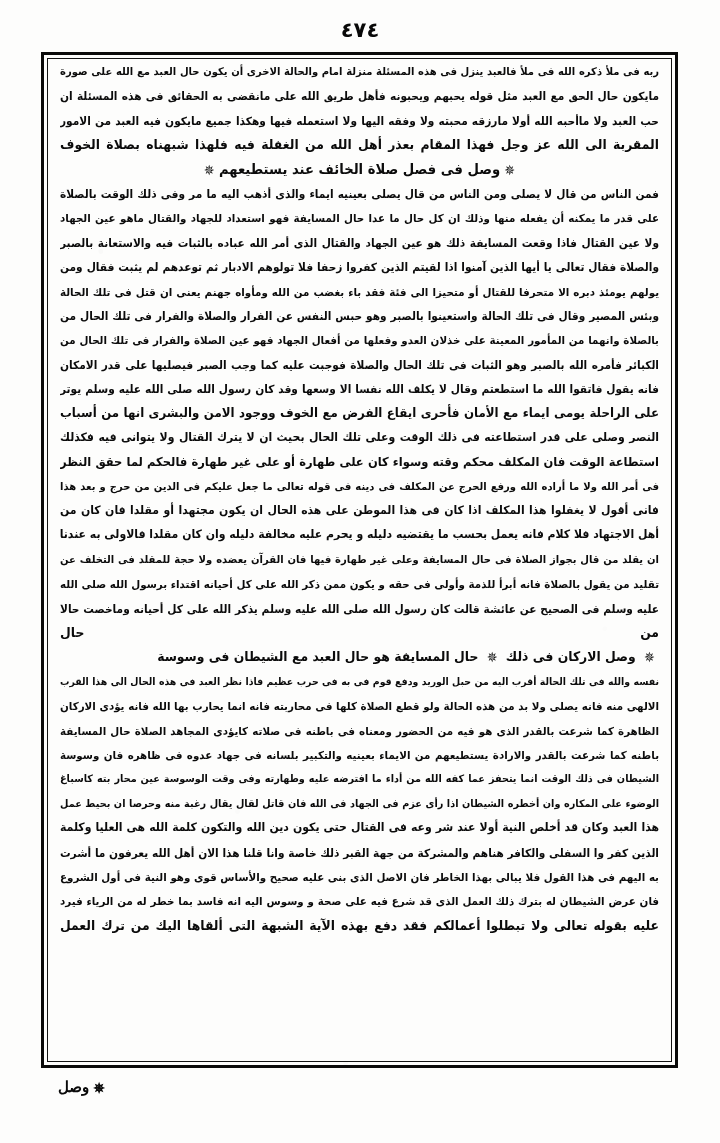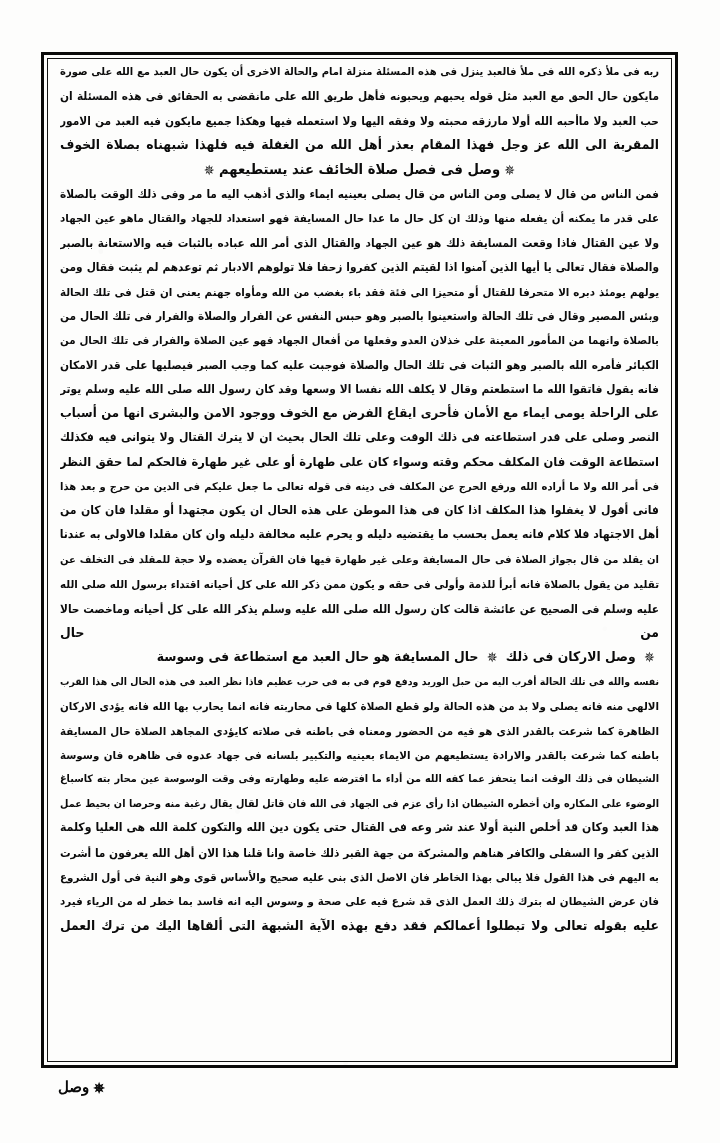--- a/index.html
+++ b/index.html
@@ -143,20 +143,21 @@
     color: #0a0a0a;
     white-space: nowrap;
   }
   #catchword .star { margin: 0 2px 0 4px; font-size: 14px; }
 </style>
 </head>
 <body>
 
 <div id="page">
 
+  <div id="page-number">٤٧٤</div>
 
   <div id="frame">
     <div id="frame-inner"></div>
   </div>
 
   <div id="textblock">
       <div class="line" style="font-size: 10px;">
         <span>ربه فى ملأ ذكره الله فى ملأ فالعبد ينزل فى هذه المسئلة منزلة امام والحالة الاخرى أن يكون حال العبد مع الله على صورة</span>
       </div>
       <div class="line" style="font-size: 10.6px;">
@@ -222,21 +223,21 @@
       <div class="line" style="font-size: 10.3px;">
         <span>تقليد من يقول بالصلاة فانه أبرأ للذمة وأولى فى حقه و يكون ممن ذكر الله على كل أحيانه اقتداء برسول الله صلى الله</span>
       </div>
       <div class="line" style="font-size: 10.6px;">
         <span>عليه وسلم فى الصحيح عن عائشة قالت كان رسول الله صلى الله عليه وسلم يذكر الله على كل أحيانه وماخصت حالا</span>
       </div>
       <div class="line">
         <span>من حال</span>
       </div>
       <div class="line subheading">
-        <span><span class="star">✵</span><span> وصل الاركان فى ذلك </span><span class="star">✵</span><span> حال المسايفة هو حال العبد مع استطاعة فى وسوسة</span></span>
+        <span><span class="star">✵</span><span> وصل الاركان فى ذلك </span><span class="star">✵</span><span> حال المسايفة هو حال العبد مع الشيطان فى وسوسة</span></span>
       </div>
       <div class="line" style="font-size: 9.4px;">
         <span>نفسه والله فى تلك الحالة أقرب اليه من حبل الوريد ودفع قوم فى به فى حرب عظيم فاذا نظر العبد فى هذه الحال الى هذا القرب</span>
       </div>
       <div class="line" style="font-size: 10.3px;">
         <span>الالهى منه فانه يصلى ولا بد من هذه الحالة ولو قطع الصلاة كلها فى محاربته فانه انما يحارب بها الله فانه يؤدى الاركان</span>
       </div>
       <div class="line" style="font-size: 10.3px;">
         <span>الظاهرة كما شرعت بالقدر الذى هو فيه من الحضور ومعناه فى باطنه فى صلاته كايؤدى المجاهد الصلاة حال المسايفة</span>
       </div>

